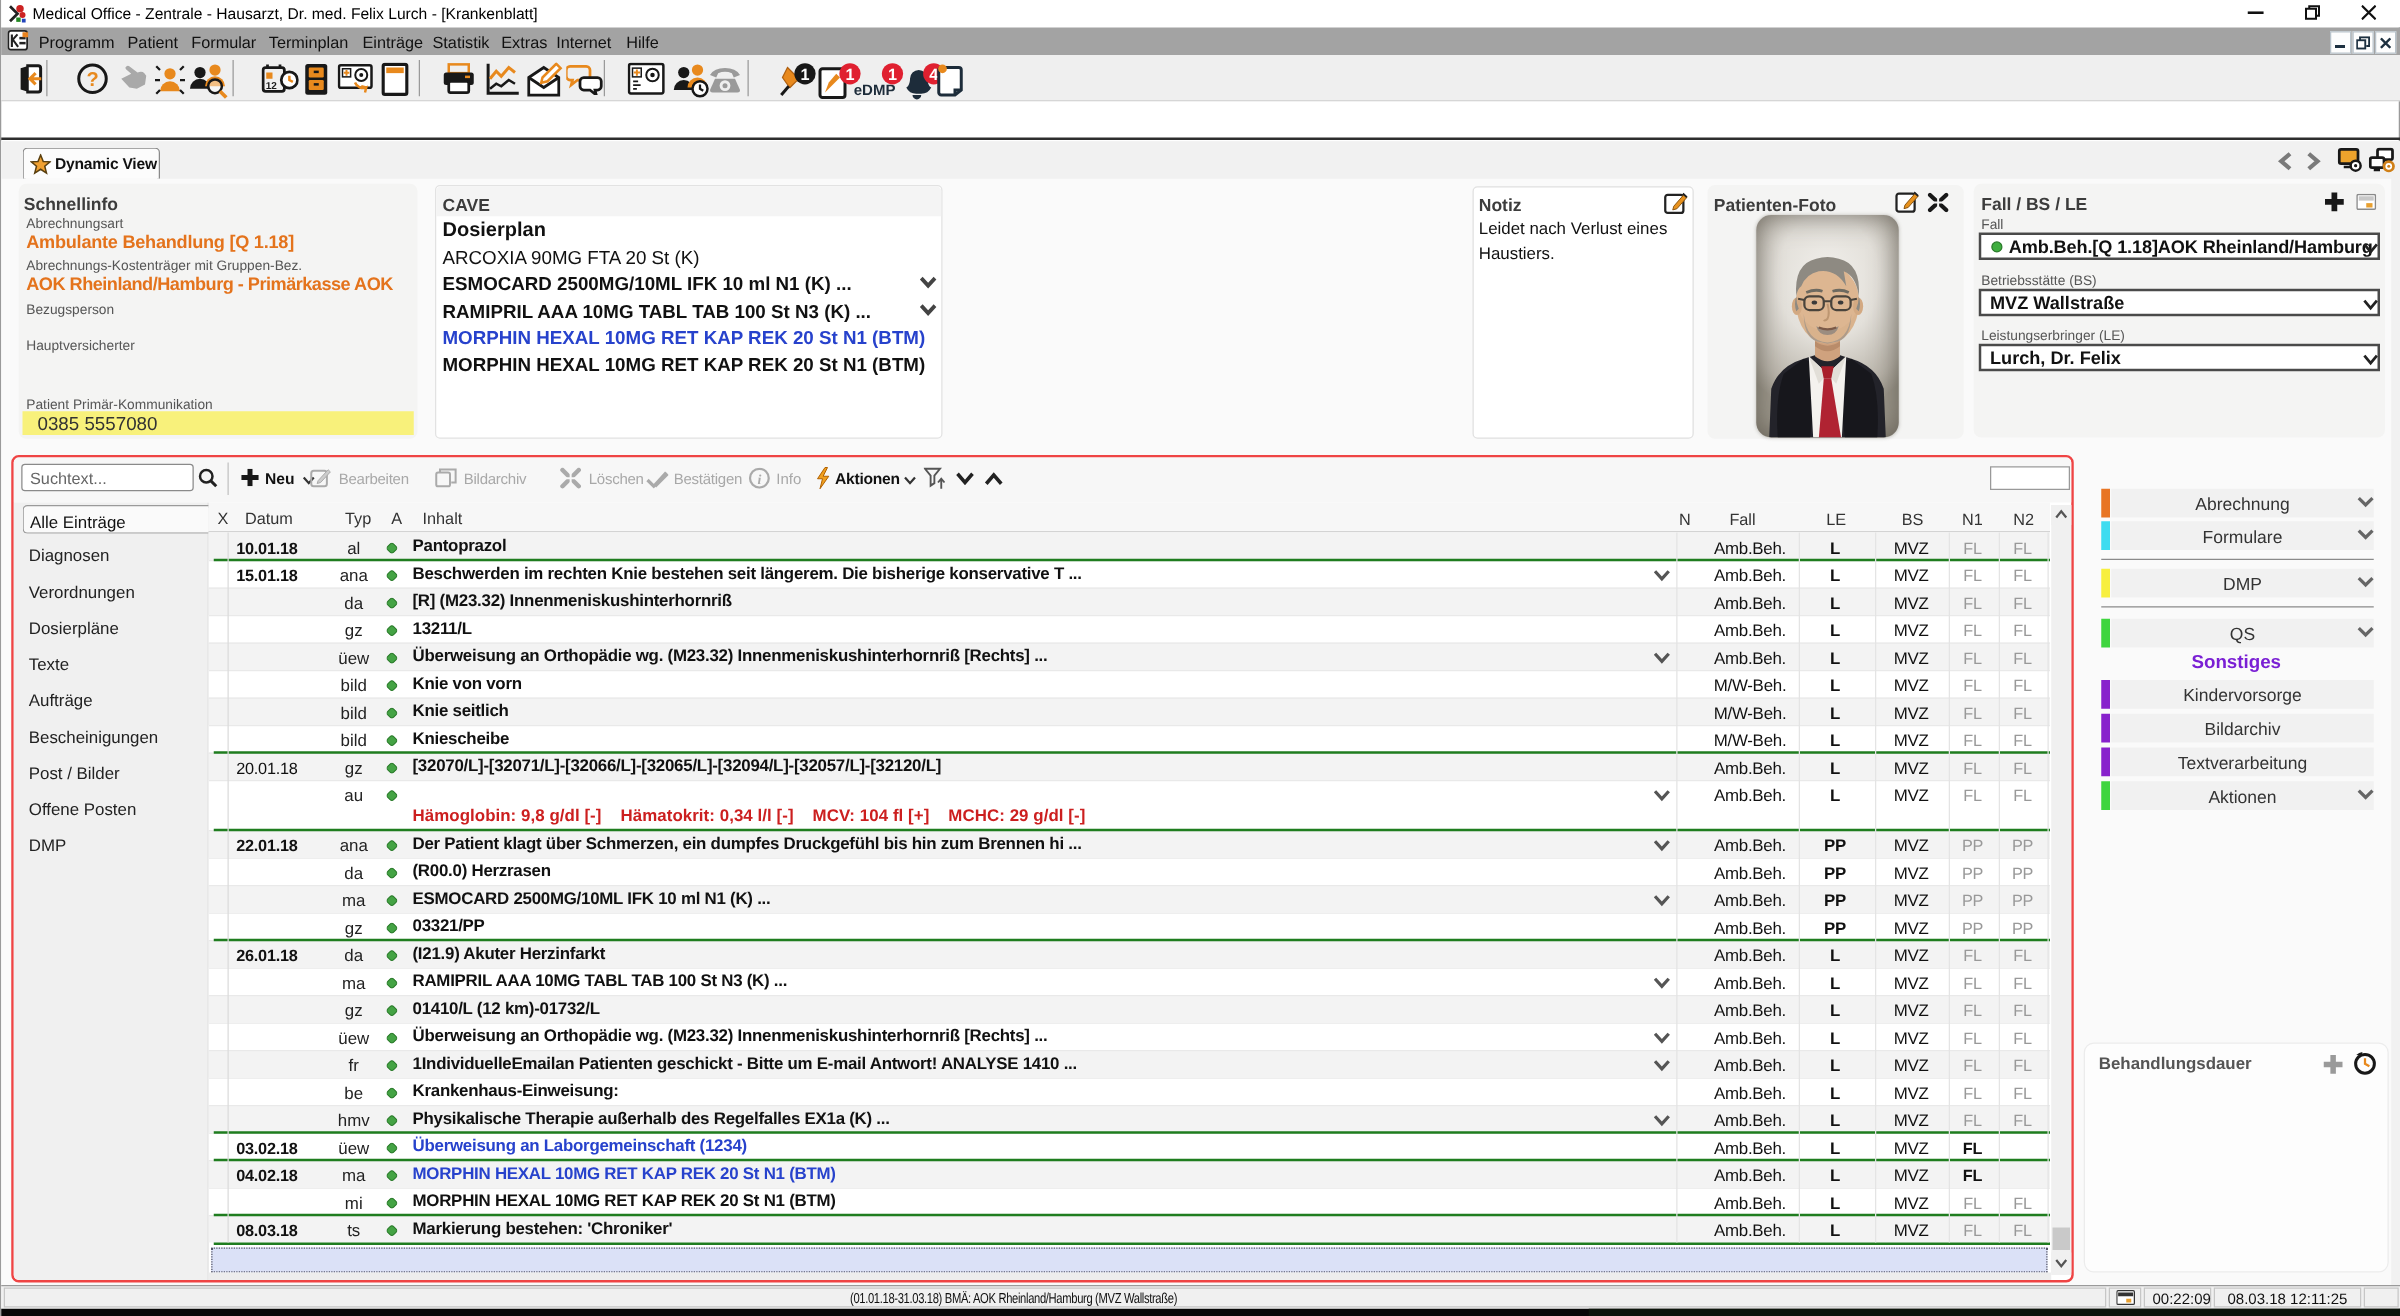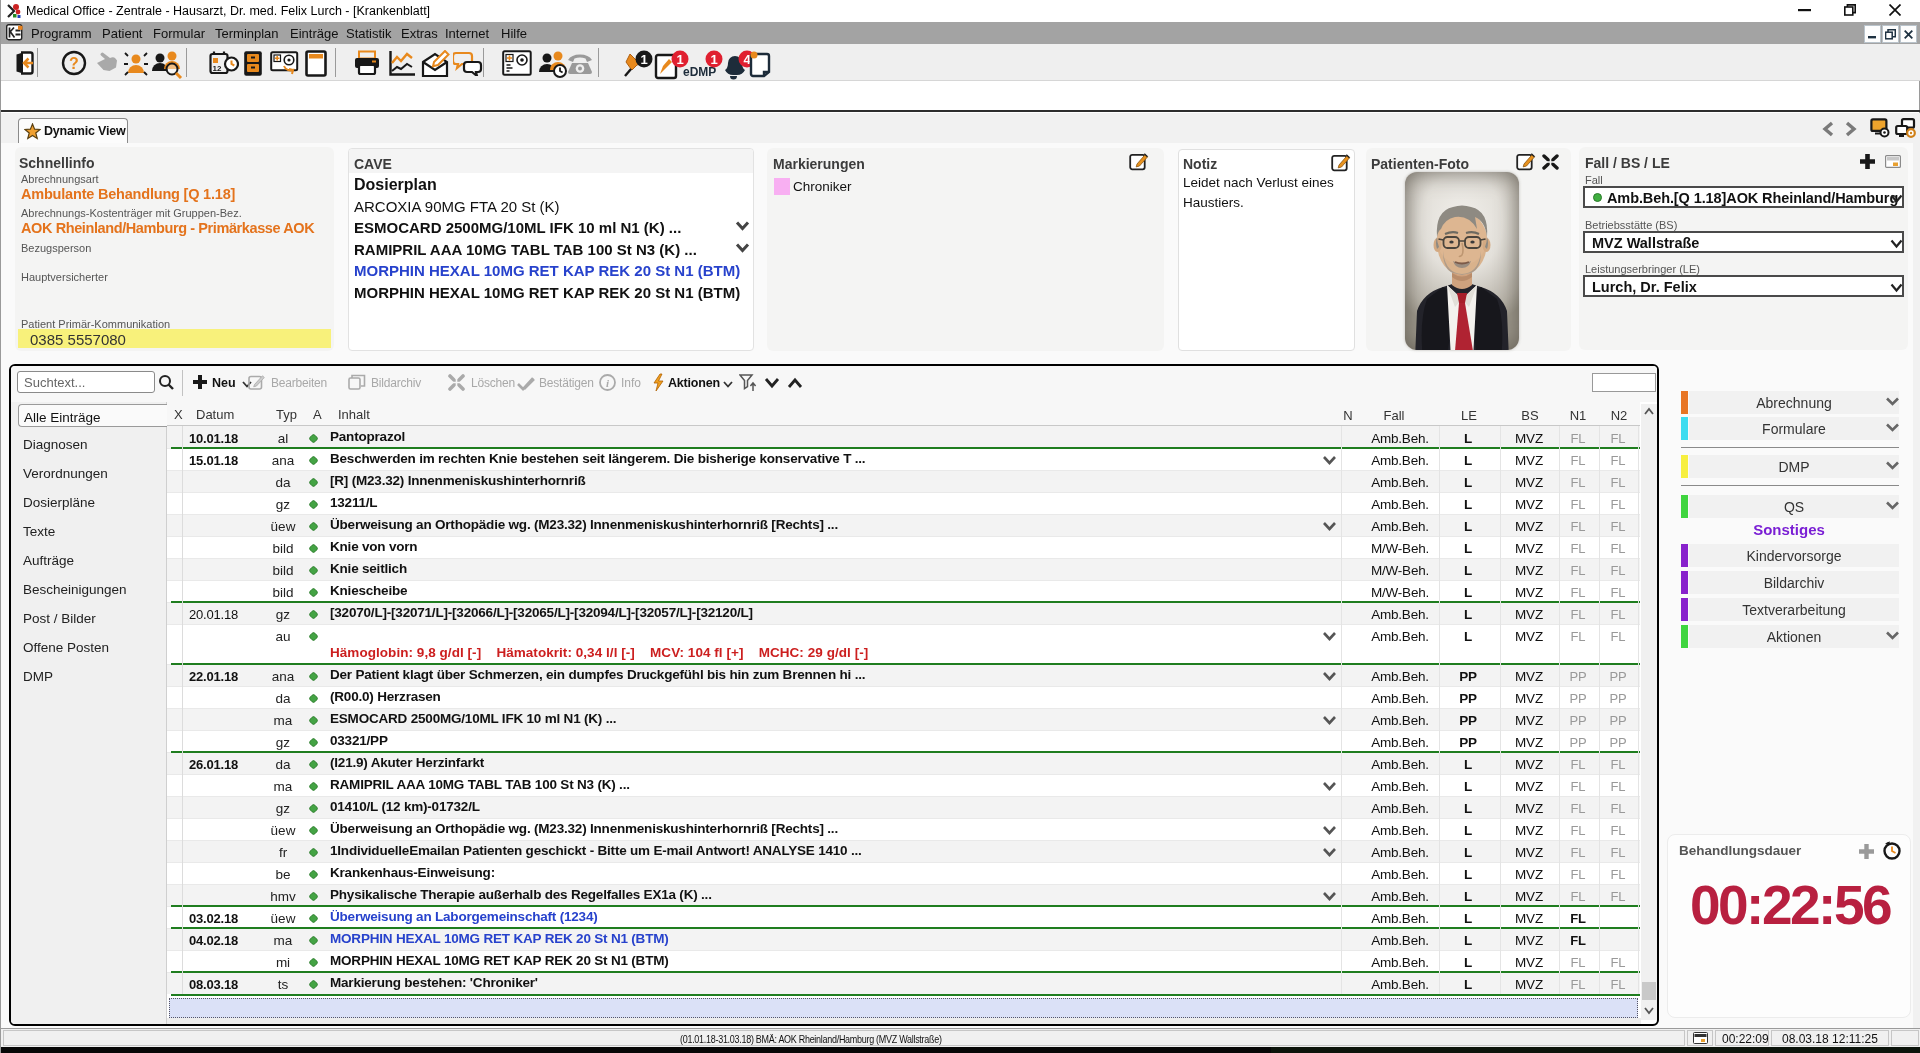--- a/index.html
+++ b/index.html
@@ -293,32 +293,20 @@
  <div class="ab" style="left:5px;top:113px;font-size:15px;font-weight:bold;color:#2742cc;">MORPHIN HEXAL 10MG RET KAP REK 20 St N1 (BTM)</div>
  <div class="ab" style="left:5px;top:135px;font-size:15px;font-weight:bold;color:#111;">MORPHIN HEXAL 10MG RET KAP REK 20 St N1 (BTM)</div>
  <svg class="ic" style="left:386px;top:71px" width="15" height="12" viewBox="0 0 15 12">
         <path d="M2 2.5 L7.5 8.5 L13 2.5" fill="none" stroke="#444" stroke-width="3"></path>
       </svg>
  <svg class="ic" style="left:386px;top:93px" width="15" height="12" viewBox="0 0 15 12">
         <path d="M2 2.5 L7.5 8.5 L13 2.5" fill="none" stroke="#444" stroke-width="3"></path>
       </svg>
 </div>
 
-<div class="ab" style="left:766px;top:148px;width:397px;height:203px;background:#f4f4f3;border-radius:6px;">
- <div class="ab" style="left:6px;top:8px;font-size:14px;font-weight:bold;color:#3c3c3c;">Markierungen</div>
- <div class="ic" style="left:362px;top:4px;">
-        <svg width="20" height="19" viewBox="0 0 20 19">
-<rect x="1.2" y="2.8" width="14.5" height="14.5" rx="2" fill="#fff" stroke="#222" stroke-width="1.8"></rect>
-<path d="M8 12 L16.2 2.6 l2.4 2.2 L10.5 14 l-3.3 0.9 z" fill="#e8921e" stroke="#8a5510" stroke-width="0.8"></path>
-<path d="M15.3 1.8 l3.2 3" stroke="#222" stroke-width="1.4"></path>
-</svg>
-      </div>
- <div class="ab" style="left:7px;top:30px;width:16px;height:17px;background:#f8aff2;"></div>
- <div class="ab" style="left:26px;top:31px;font-size:13.5px;color:#111;">Chroniker</div>
-</div>
 
 <div class="ab" style="left:1177px;top:149px;width:177px;height:202px;background:#fff;border:1px solid #e0e0e0;border-radius:4px;">
  <div class="ab" style="left:4px;top:6px;font-size:14px;font-weight:bold;color:#3c3c3c;">Notiz</div>
  <div class="ic" style="left:152px;top:3px;">
         <svg width="20" height="19" viewBox="0 0 20 19">
 <rect x="1.2" y="2.8" width="14.5" height="14.5" rx="2" fill="#fff" stroke="#222" stroke-width="1.8"></rect>
 <path d="M8 12 L16.2 2.6 l2.4 2.2 L10.5 14 l-3.3 0.9 z" fill="#e8921e" stroke="#8a5510" stroke-width="0.8"></path>
 <path d="M15.3 1.8 l3.2 3" stroke="#222" stroke-width="1.4"></path>
 </svg>
       </div>
@@ -414,21 +402,21 @@
  </div>
  <div class="ab" style="left:6px;top:116px;font-size:11px;color:#555;">Leistungserbringer (LE)</div>
  <div class="ab" style="left:4px;top:128px;width:321px;height:22px;background:#fff;border:2px solid #4a4a4a;">
   <div class="ab" style="left:7px;top:2px;font-size:14.5px;font-weight:bold;color:#111;white-space:nowrap;">Lurch, Dr. Felix</div>
   <svg class="ic" style="left:305px;top:6px" width="13" height="10" viewBox="0 0 13 10">
           <path d="M1.5 1.5 L6.5 7.5 L11.5 1.5" fill="none" stroke="#222" stroke-width="2.2"></path>
         </svg>
  </div>
 </div>
 
-<div class="ab" style="left:8px;top:364px;width:1650px;height:662px;background:#fff;border:2px solid #000000;border-radius:6px;">
+<div class="ab" style="left:8px;top:364px;width:1650px;height:662px;background:#fff;border:2px solid #ef4444;border-radius:6px;">
 
  <div class="ab" style="left:0;top:0;width:1646px;height:36px;background:#f7f7f7;border-radius:4px 4px 0 0;">
   <div class="ab" style="left:6px;top:5px;width:138px;height:22px;background:#fff;border:1px solid #8a8a8a;border-radius:3px;">
     <div class="ab" style="left:6px;top:3px;font-size:13px;color:#666;">Suchtext...</div>
   </div>
   <svg class="ic" style="left:147px;top:8px" width="17" height="17" viewBox="0 0 17 17">
    <circle cx="7" cy="7" r="5" fill="none" stroke="#222" stroke-width="2"></circle>
           <path d="M10.5 10.5 l4.5 4.5" stroke="#222" stroke-width="2.4"></path>
   </svg>
   <div class="ab" style="left:171px;top:4px;width:1px;height:26px;background:#c2c2c2;"></div>
@@ -939,21 +927,20 @@
 <div class="ab" style="left:1666px;top:834px;width:244px;height:184px;background:#fdfdfd;border:1px solid #ececec;border-radius:8px;">
  <div class="ab" style="left:11px;top:8px;font-size:13.5px;font-weight:bold;color:#555;">Behandlungsdauer</div>
  <svg class="ic" style="left:190px;top:8px" width="17" height="17" viewBox="0 0 17 17">
         <path d="M8.5 1 V16 M1 8.5 H16" stroke="#9a9a9a" stroke-width="4.4"></path>
       </svg>
  <svg class="ic" style="left:214px;top:6px" width="19" height="19" viewBox="0 0 19 19">
   <circle cx="10" cy="10" r="7.5" fill="none" stroke="#181818" stroke-width="2.4"></circle>
   <path d="M10 5.5 V10 l3.5 2" fill="none" stroke="#e8891d" stroke-width="1.8"></path>
   <path d="M3 3 a9 9 0 0 1 5 -2.5 l-0.8 2.8 z" fill="#181818"></path>
  </svg>
- <div class="ab" style="left:0;top:38px;width:244px;text-align:center;font-size:55px;font-weight:bold;color:#b82040;letter-spacing:-2.5px;">00:22:56</div>
 </div>
 
 <div class="ab" style="left:0;top:1028px;width:1920px;height:19px;background:#f0f0f0;border-top:1px solid #9a9a9a;">
  <div class="ab" style="left:2px;top:1px;width:1682px;height:16px;border:1px solid #c6c6c6;border-style:solid;"></div>
  <div class="ab" style="left:679px;top:4px;font-size:11.5px;color:#111;letter-spacing:-0.35px;transform:scaleX(0.78);transform-origin:left center;white-space:nowrap;">(01.01.18-31.03.18) BMÄ: AOK Rheinland/Hamburg (MVZ Wallstraße)</div>
  <div class="ab" style="left:1686px;top:1px;width:26px;height:16px;border:1px solid #c6c6c6;"></div>
  <svg class="ic" style="left:1692px;top:3px" width="15" height="12" viewBox="0 0 15 12">
   <rect x="0.5" y="0.5" width="14" height="11" rx="1" fill="#fff" stroke="#333" stroke-width="1"></rect>
   <rect x="1.5" y="2" width="12" height="3" fill="#333"></rect>
         <rect x="8" y="7" width="4" height="3" fill="#e8a030"></rect>

